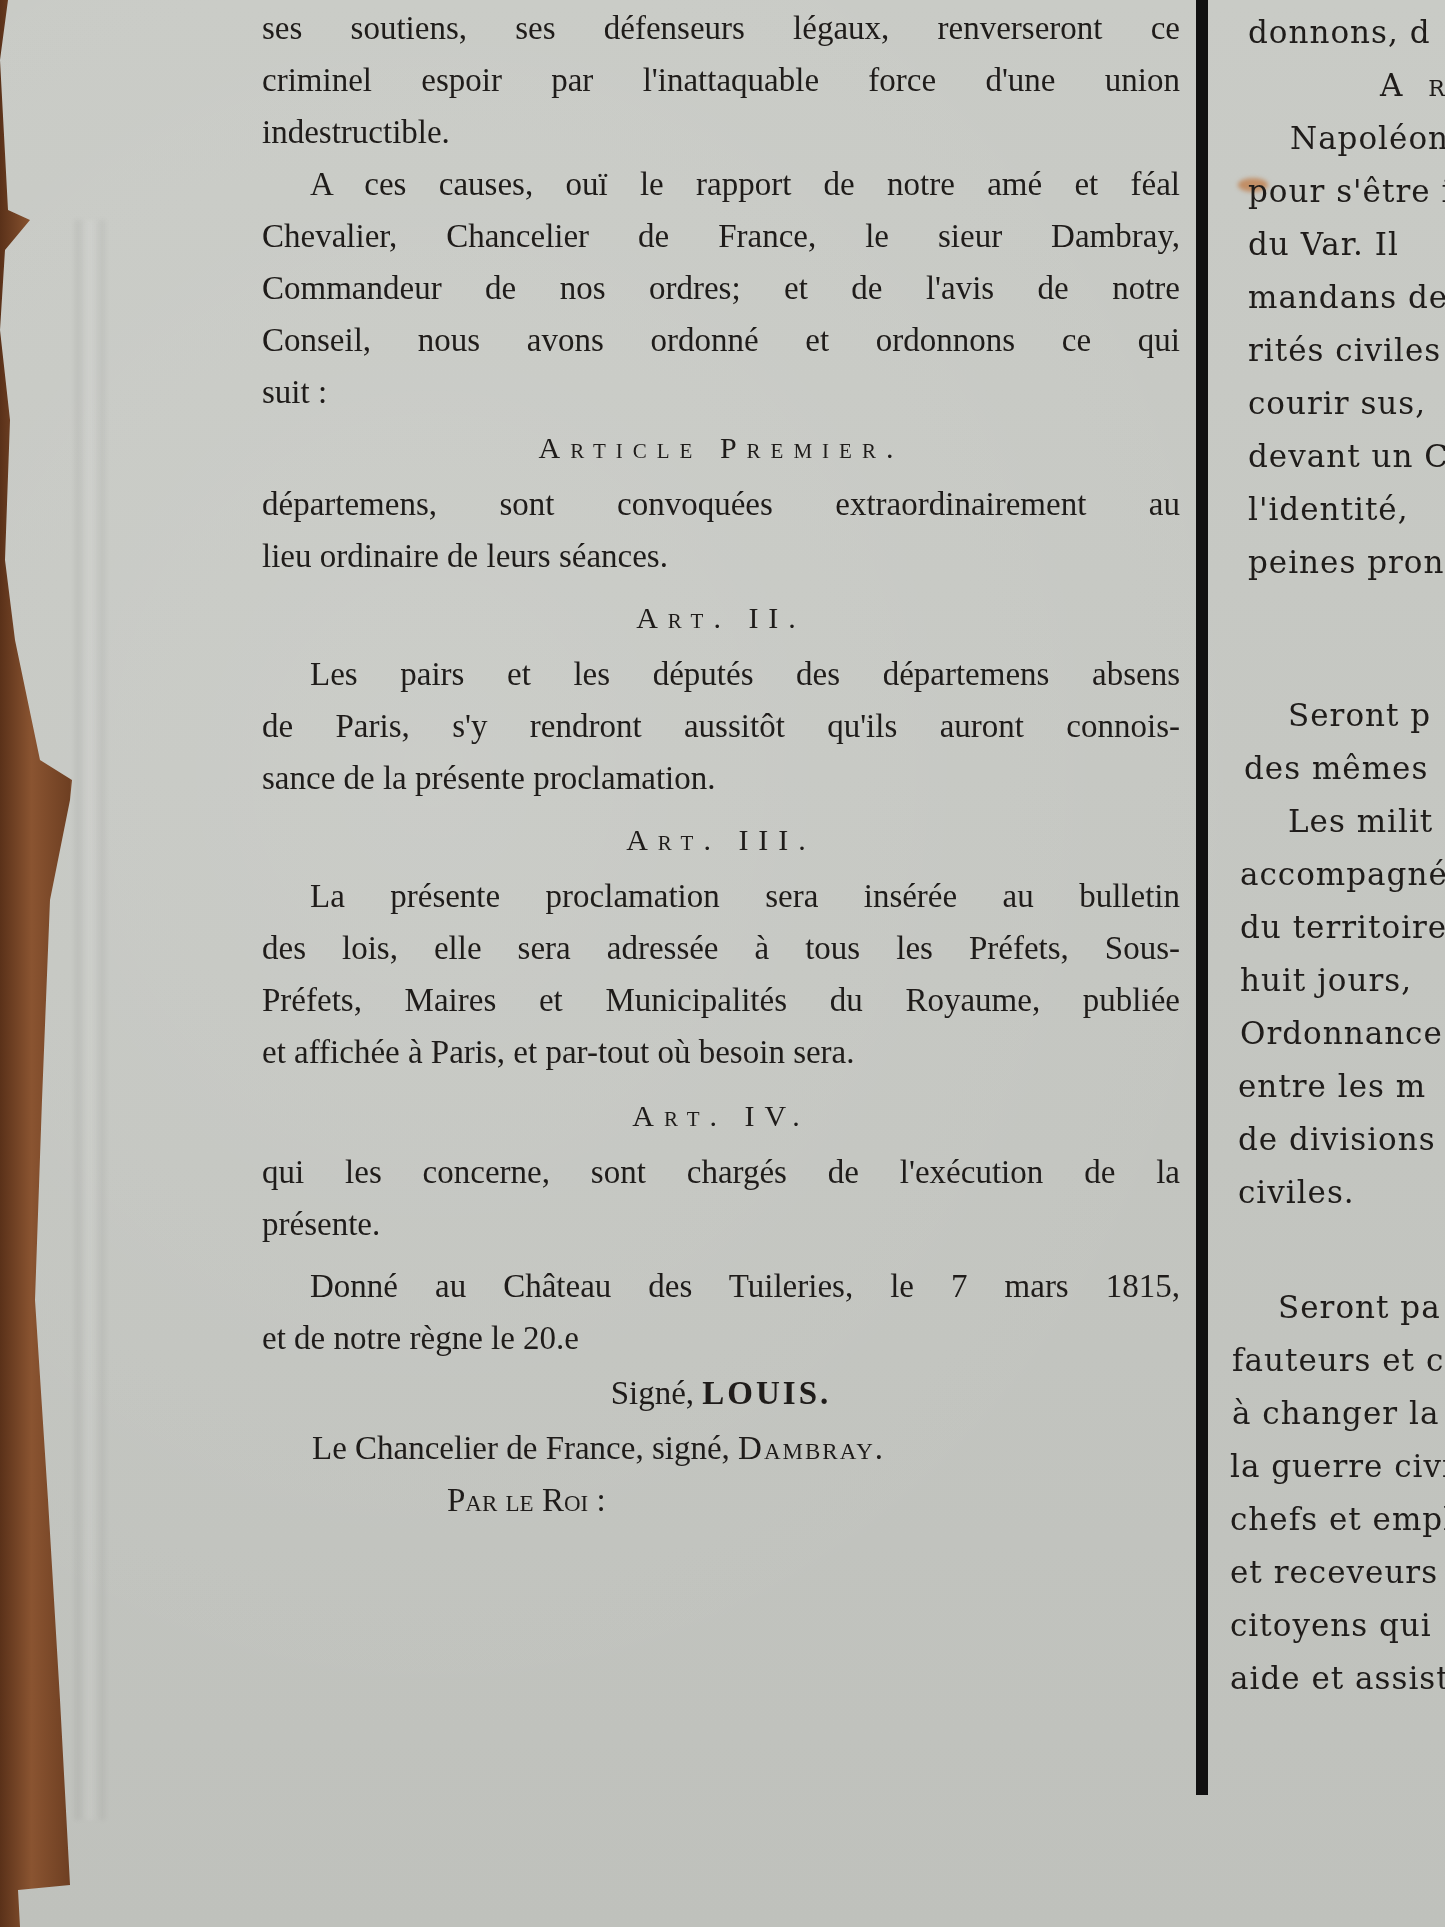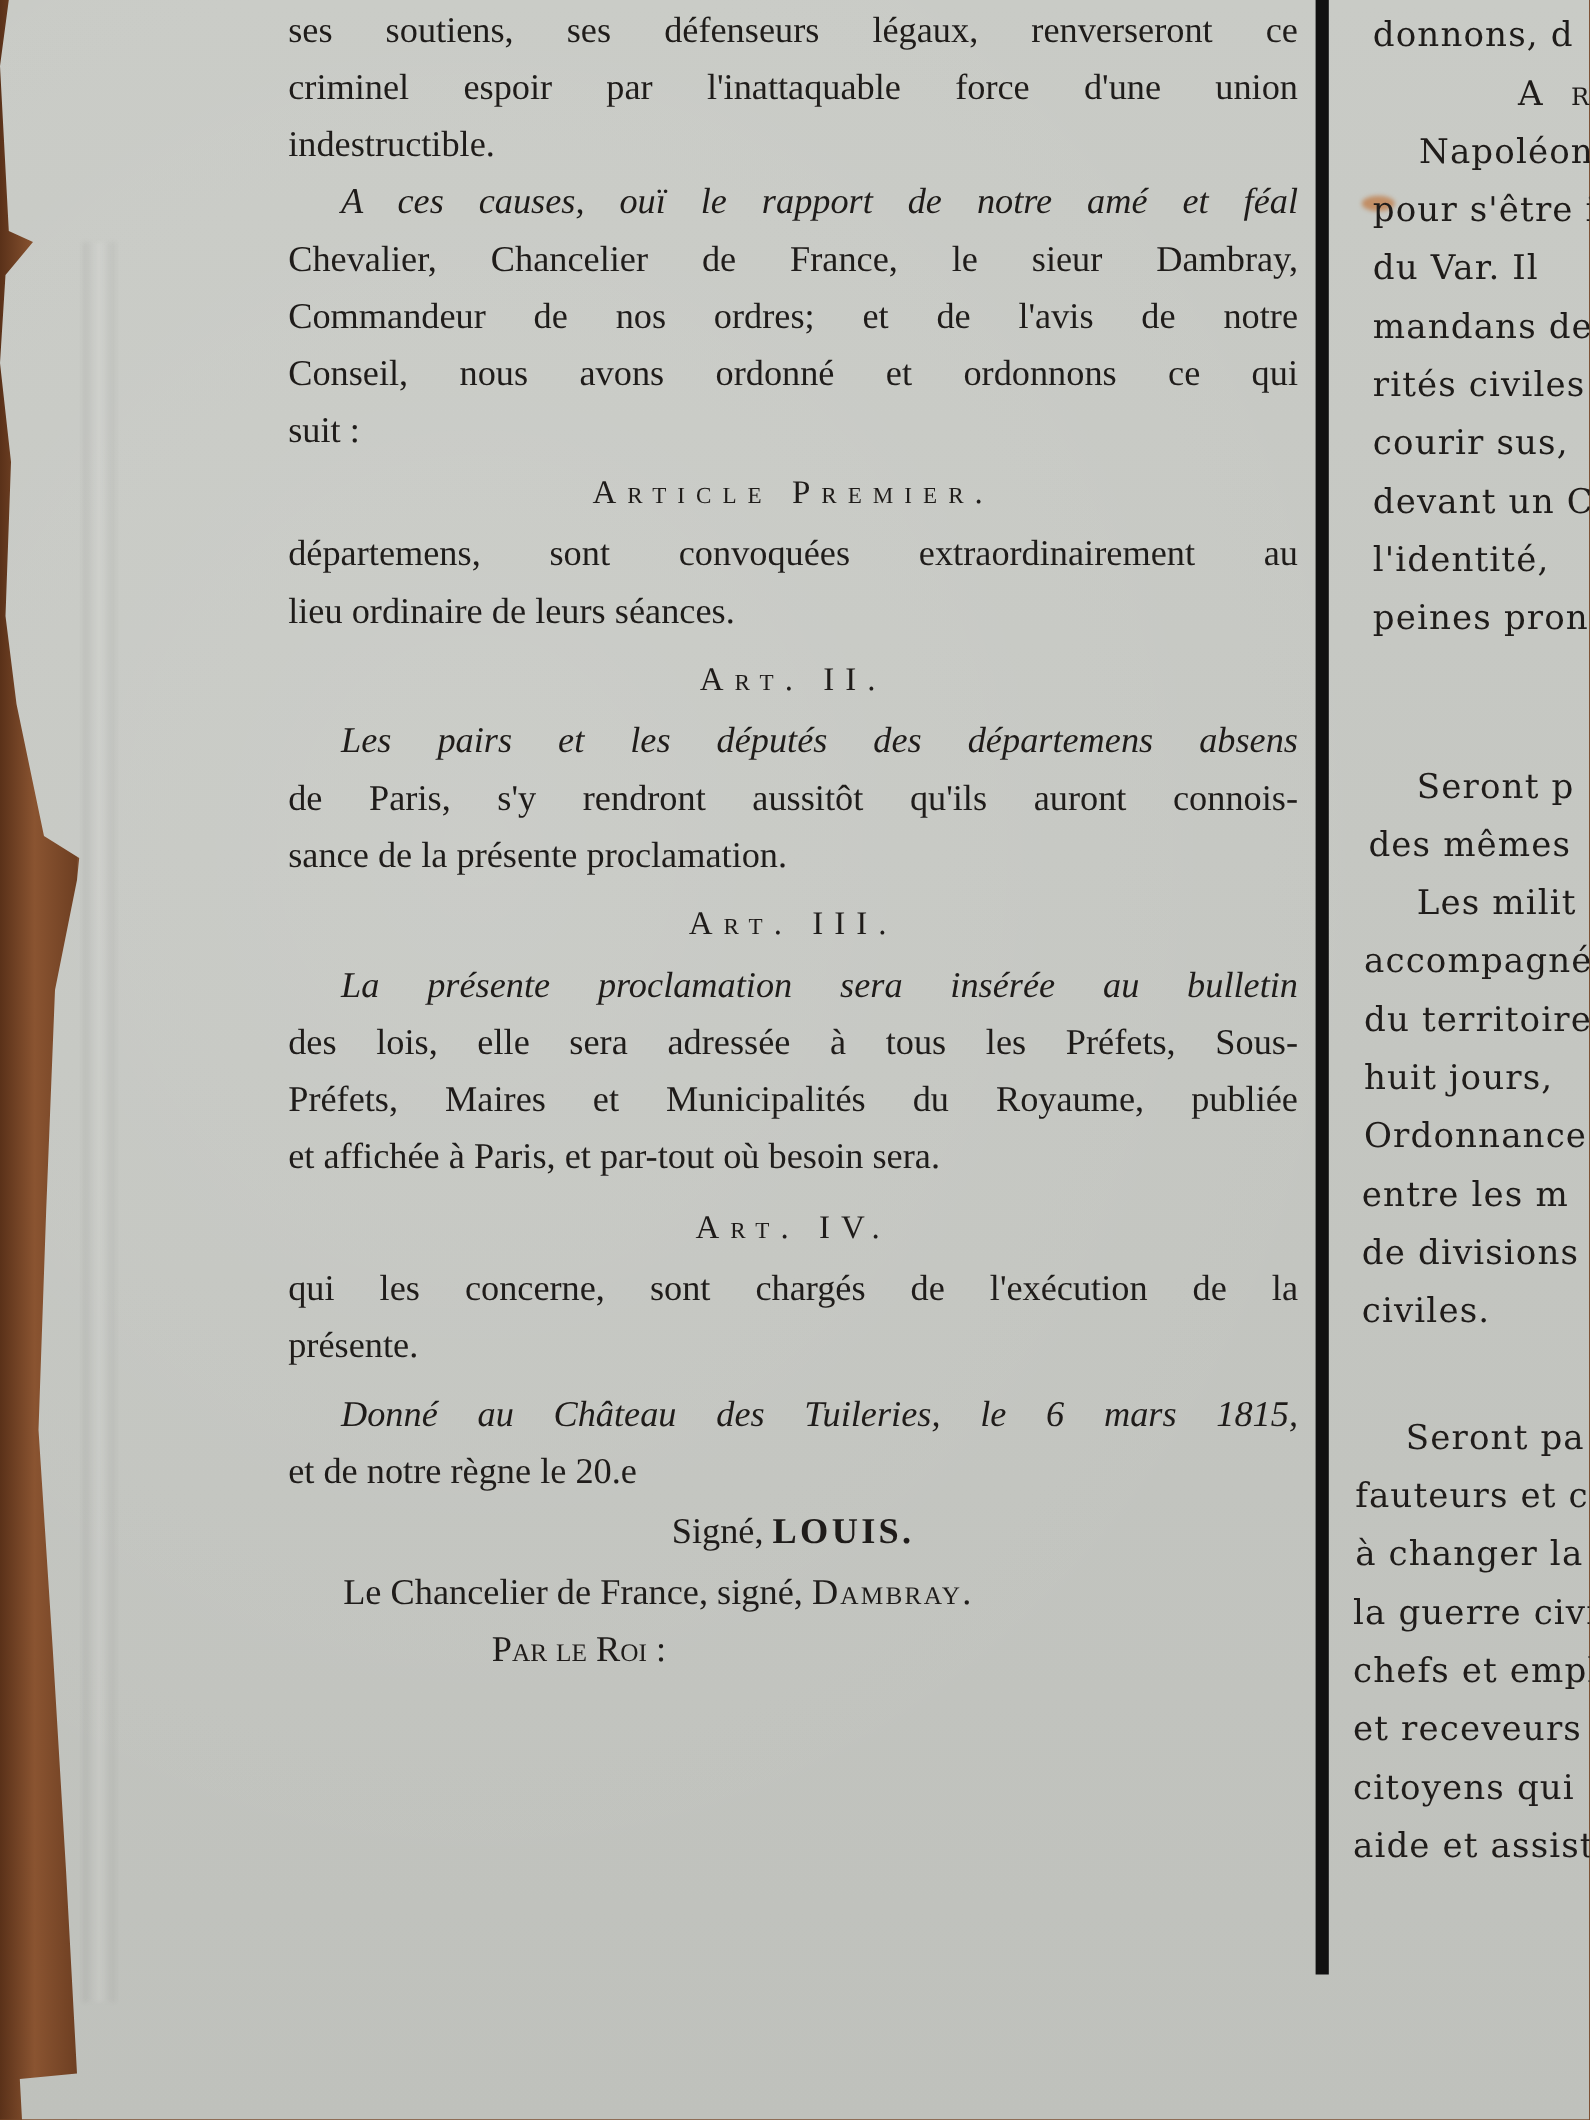--- a/index.html
+++ b/index.html
@@ -32,21 +32,21 @@
   }
   .col-left {
     position: absolute; left: 262px; top: 0; width: 918px;
     font-size: 33px; line-height: 52px;
   }
   .line {
     display: block; white-space: nowrap; text-align: justify;
     text-align-last: justify; height: 52px;
   }
   .line.last { text-align-last: left; }
-  .indent { padding-left: 48px; font-style: italic; }
+  .indent { padding-left: 48px; }
   .heading {
     display: block; text-align: center; height: 60px; line-height: 60px;
     letter-spacing: 10px; font-size: 30px; font-variant: small-caps;
   }
   .center { text-align: center; display: block; height: 58px; line-height: 58px; }
   .italic { }
   .caps { letter-spacing: 3px; font-weight: bold; }
   .sc { font-variant: small-caps; }
   .divider {
     position: absolute; left: 1196px; top: 0; width: 12px; height: 1795px;
@@ -96,21 +96,21 @@
   <span class="line indent">La présente proclamation sera insérée au bulletin</span>
   <span class="line">des lois, elle sera adressée à tous les Préfets, Sous-</span>
   <span class="line">Préfets, Maires et Municipalités du Royaume, publiée</span>
   <span class="line last">et affichée à Paris, et par-tout où besoin sera.</span>
 
   <span class="heading" style="margin-top:8px">Art. IV.</span>
   <span class="line">qui les concerne, sont chargés de l'exécution de la</span>
   <span class="line last">présente.</span>
 
   <div style="height:10px"></div>
-  <span class="line indent">Donné au Château des Tuileries, le 6 mars 1815,</span>
+  <span class="line indent">Donné au Château des Tuileries, le 7 mars 1815,</span>
   <span class="line last">et de notre règne le 20.e</span>
 
   <span class="center">
     <span class="italic">Signé</span>, <span class="caps">LOUIS.</span>
   </span>
   <span class="line last" style="padding-left:50px"><span class="italic">Le Chancelier de France</span><span>, signé, </span><span class="sc" style="letter-spacing:2px">Dambray.</span></span>
   <span class="line last" style="padding-left:185px"><span class="sc">Par le Roi :</span></span>
 </div>
 
 <div class="divider"></div>

